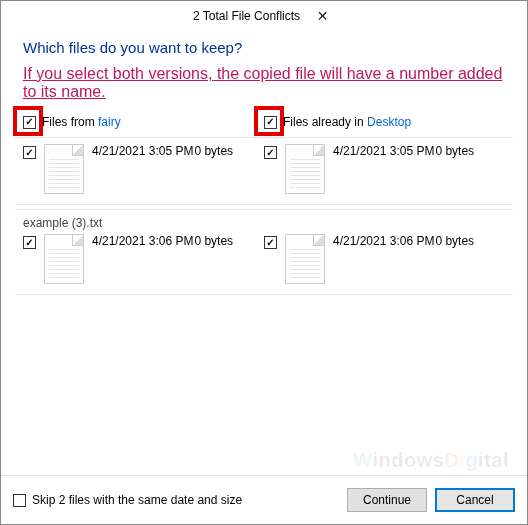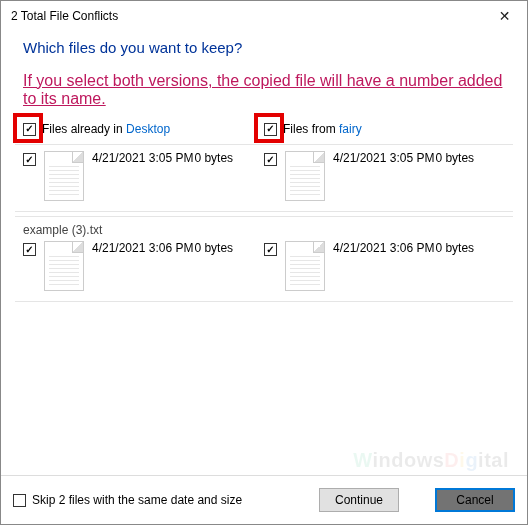--- a/index.html
+++ b/index.html
@@ -12,39 +12,39 @@
     color: #000;
     background: #fff;
     border: 1px solid #888;
     position: relative;
     overflow: hidden;
   }
   
   .titlebar {
     display: flex;
     align-items: center;
-    justify-content: space-between;
+    justify-content: center;
     height: 30px;
     padding-left: 10px;
   }
   .titlebar-title { font-size: 12px; }
   .close-btn {
     width: 45px; height: 30px;
     display: flex; align-items: center; justify-content: center;
     font-size: 14px; color: #222;
   }
 
   
   .header {
     padding: 8px 22px 10px 22px;
   }
   .header-title {
     color: #003399;
     font-size: 15px;
-    margin-bottom: 16px;
+    margin-bottom: 9px;
   }
   .header-sub {
     color: #be185d;
     font-size: 16px;
     text-decoration: underline;
   }
 
   
   .col-headers {
     display: flex;
@@ -150,22 +150,21 @@
     height: 24px;
     padding: 0 14px;
     border: 1px solid #adadad;
     background: #e1e1e1;
     font-size: 12px;
     font-family: inherit;
     cursor: pointer;
   }
   .btn.primary {
     border: 2px solid #0078d7;
-    background: #737373;
-    margin-left: 28px;
+    background: #e5e5e5;
   }
 
   
   .watermark {
     position: absolute;
     right: 18px; bottom: 52px;
     font-size: 20px;
     letter-spacing: 0.5px;
     font-weight: 600;
     opacity: 0.08;
@@ -192,30 +191,30 @@
   <div class="header-sub">If you select both versions, the copied file will have a number added to its name.</div>
 </div>
 
 <div class="col-headers">
   <div class="col-header">
     <span class="chk-wrap">
       <span class="chk checked"></span>
       <span class="red-box"></span>
     </span>
     <span>
-      <span>Files already in </span><span class="link">Desktop</span>
+      <span>Files from </span><span class="link">fairy</span>
     </span>
   </div>
   <div class="col-header">
     <span class="chk-wrap">
       <span class="chk checked"></span>
       <span class="red-box"></span>
     </span>
     <span>
-      <span>Files from </span><span class="link">fairy</span>
+      <span>Files already in </span><span class="link">Desktop</span>
     </span>
   </div>
 </div>
 
 <div class="groups">
 
   <div class="group">
     <div class="row">
       <div class="cell">
         <span class="chk checked"></span>

